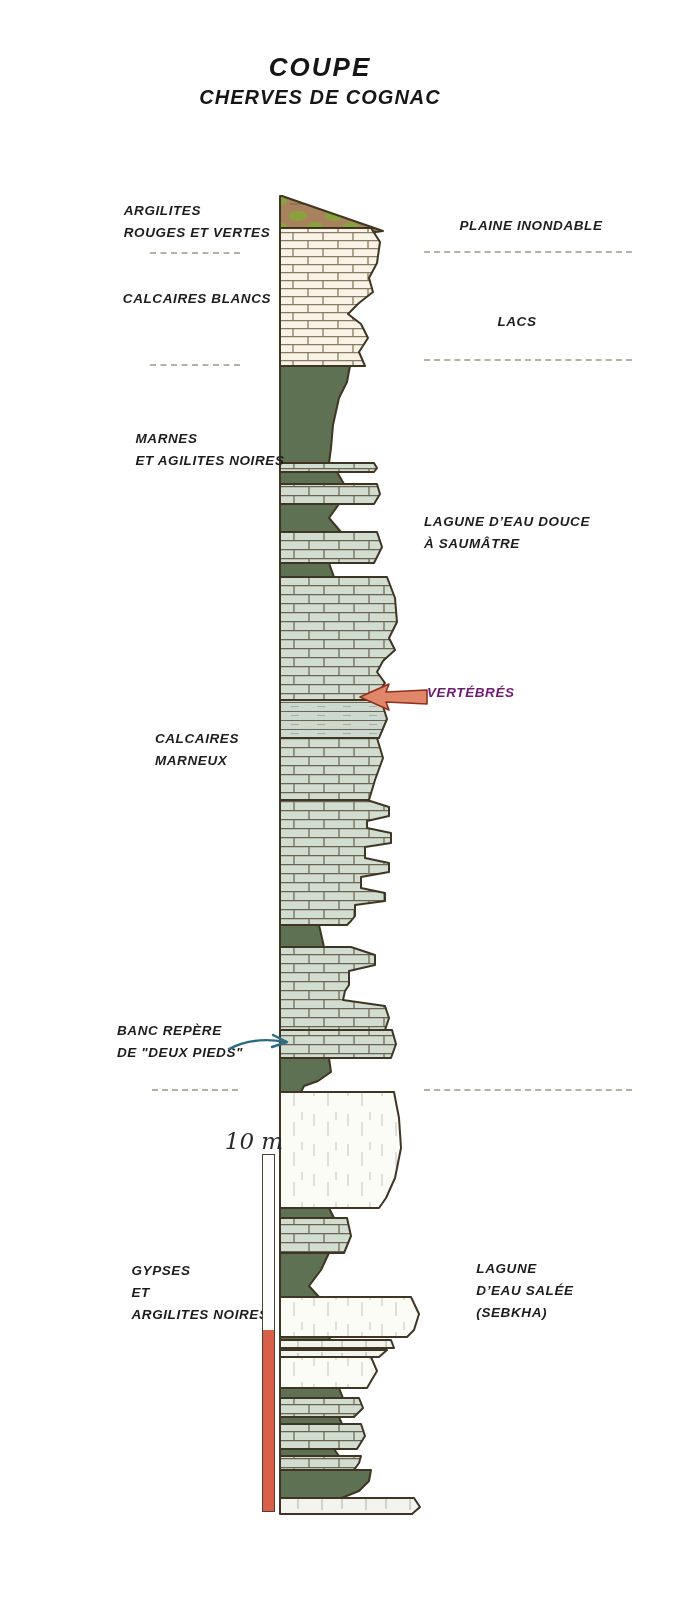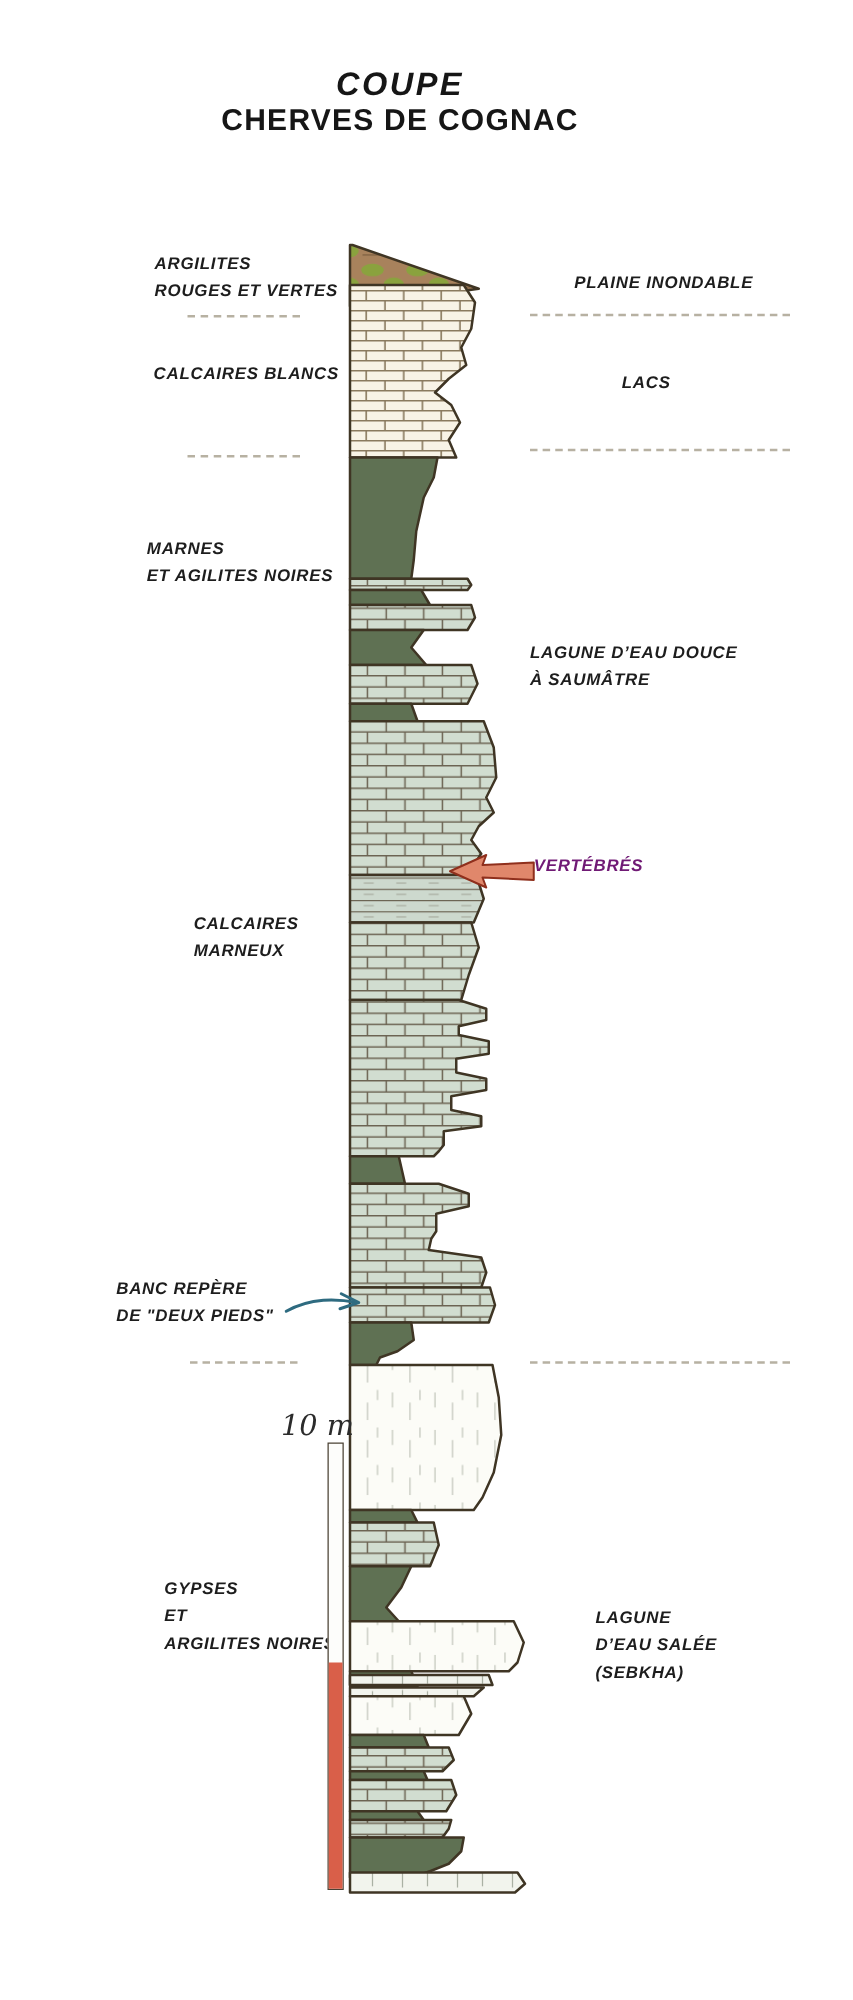--- a/index.html
+++ b/index.html
@@ -1,20 +1,20 @@
 <!DOCTYPE html>
 <html><head>
 <meta charset="utf-8">
 <style>
   html,body{margin:0;padding:0;background:#ffffff;}
   #stage{position:relative;width:682px;height:1600px;background:#ffffff;overflow:hidden;
          font-family:"Liberation Sans",sans-serif;}
   .title{position:absolute;left:100px;top:52px;width:440px;text-align:center;color:#161616;}
   .title .t1{font-size:26px;font-weight:bold;font-style:italic;letter-spacing:2px;line-height:30px;}
-  .title .t2{font-size:24px;font-weight:bold;letter-spacing:1px;line-height:30px;}
+  .title .t2{font-size:20px;font-weight:bold;font-style:italic;letter-spacing:1px;line-height:30px;}
   .lbl{position:absolute;transform:translateX(-50%);text-align:left;color:#1d1d1d;
        font-size:13.5px;font-weight:bold;font-style:italic;letter-spacing:0.6px;line-height:22px;white-space:nowrap;}
   .lbl.red{color:#701a75;transform:none;text-align:right;}
   .dash{position:absolute;border-top:2px dashed #b7b1a2;height:0;}
   #column-svg{position:absolute;left:0;top:0;}
   .scalebar{position:absolute;left:262px;top:1154px;width:13px;height:358px;
             border:1.6px solid #4a4134;background:#fdfdfb;box-sizing:border-box;}
   .scalebar .red{position:absolute;left:0;right:0;bottom:0;height:181px;background:#d95f49;}
   .scale-label{position:absolute;left:224px;top:1128px;width:60px;text-align:center;
                font-family:"DejaVu Serif",serif;font-style:italic;font-size:23px;color:#2b2b2b;}
@@ -96,49 +96,49 @@
       <path d="M280,1498L414,1498L420,1507L412,1514L280,1514Z" fill="url(#whitebandPat)" stroke="#3f3524" stroke-width="2" stroke-linejoin="round"></path>
     </svg>
 
   <div class="lbl" style="left:197px;top:200px;">
     <div>ARGILITES</div>
     <div>ROUGES ET VERTES</div>
   </div>
   <div class="lbl" style="left:197px;top:288px;">
     <div>CALCAIRES BLANCS</div>
   </div>
-  <div class="lbl" style="left:192px;top:428px;">
+  <div class="lbl" style="left:210px;top:428px;">
     <div>MARNES</div>
     <div>ET AGILITES NOIRES</div>
   </div>
   <div class="lbl" style="left:197px;top:728px;">
     <div>CALCAIRES</div>
     <div>MARNEUX</div>
   </div>
-  <div class="lbl" style="left:156px;top:1020px;">
+  <div class="lbl" style="left:180px;top:1020px;">
     <div>BANC REPÈRE</div>
     <div>DE "DEUX PIEDS"</div>
   </div>
   <div class="lbl" style="left:200px;top:1260px;">
     <div>GYPSES</div>
     <div>ET</div>
     <div>ARGILITES NOIRES</div>
   </div>
 
   <div class="lbl" style="left:505px;top:215px;margin-left:26px;">
     <div>PLAINE INONDABLE</div>
   </div>
-  <div class="lbl" style="left:517px;top:295px;">
+  <div class="lbl" style="left:517px;top:311px;">
     <div>LACS</div>
   </div>
   <div class="lbl" style="left:507px;top:511px;">
     <div>LAGUNE D’EAU DOUCE</div>
     <div>À SAUMÂTRE</div>
   </div>
-  <div class="lbl" style="left:525px;top:1258px;margin-top:25px;">
+  <div class="lbl" style="left:525px;top:1258px;">
     <div>LAGUNE</div>
     <div>D’EAU SALÉE</div>
     <div>(SEBKHA)</div>
   </div>
 
   <div class="lbl red" style="left:427px;top:682px;">
     <div>VERTÉBRÉS</div>
   </div>
   <svg class="annot-svg" style="left:355px;top:678px;" width="80" height="36" viewBox="0 0 80 36">
     <path d="M5,19 L34,6 L31,14 L72,12 L72,26 L31,24 L34,32 Z" fill="#e0876b" stroke="#8f2f1c" stroke-width="1.6" stroke-linejoin="round"></path>

